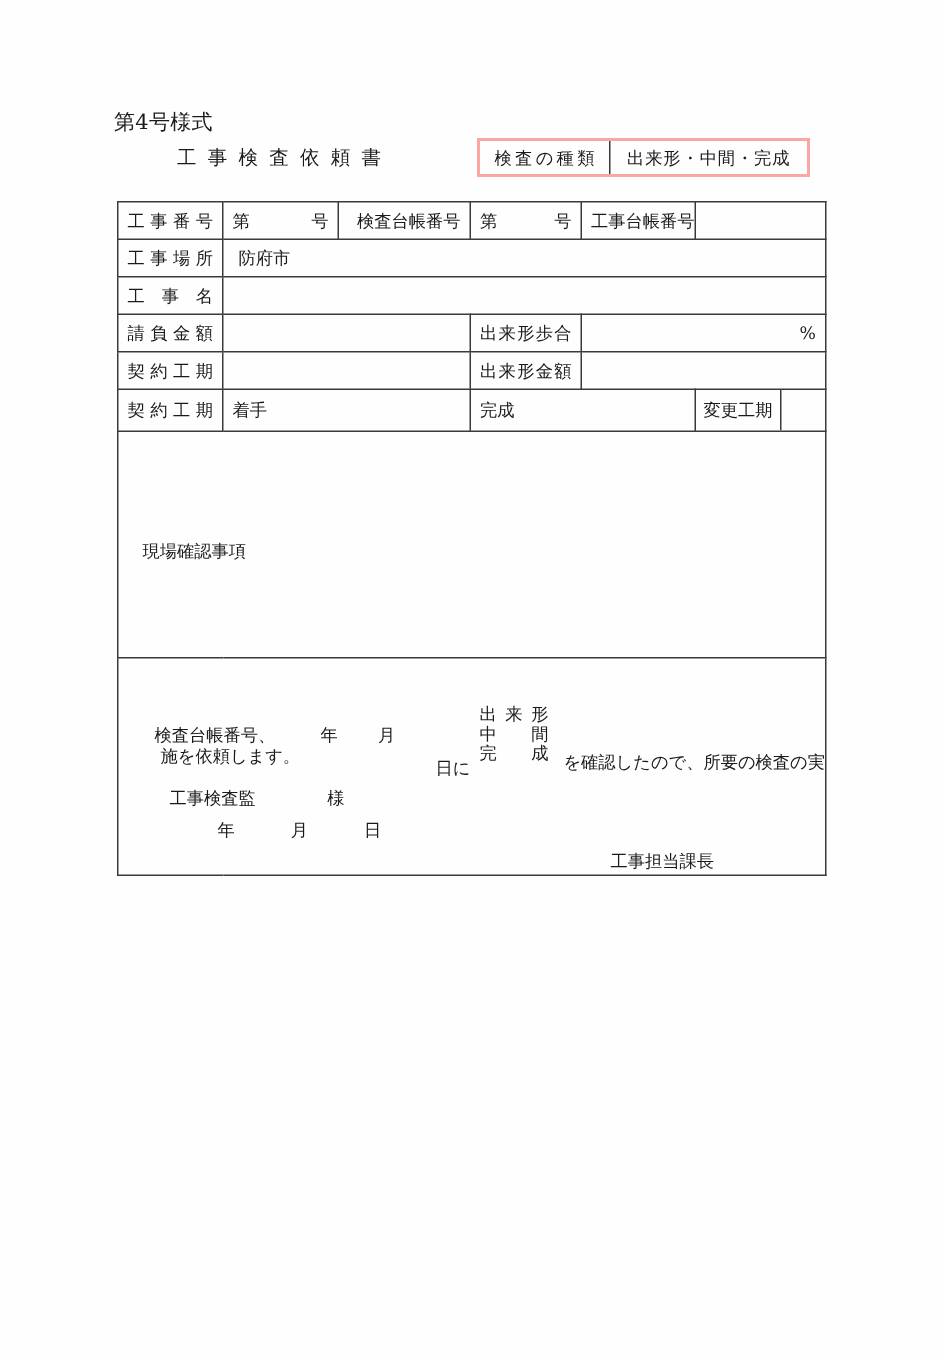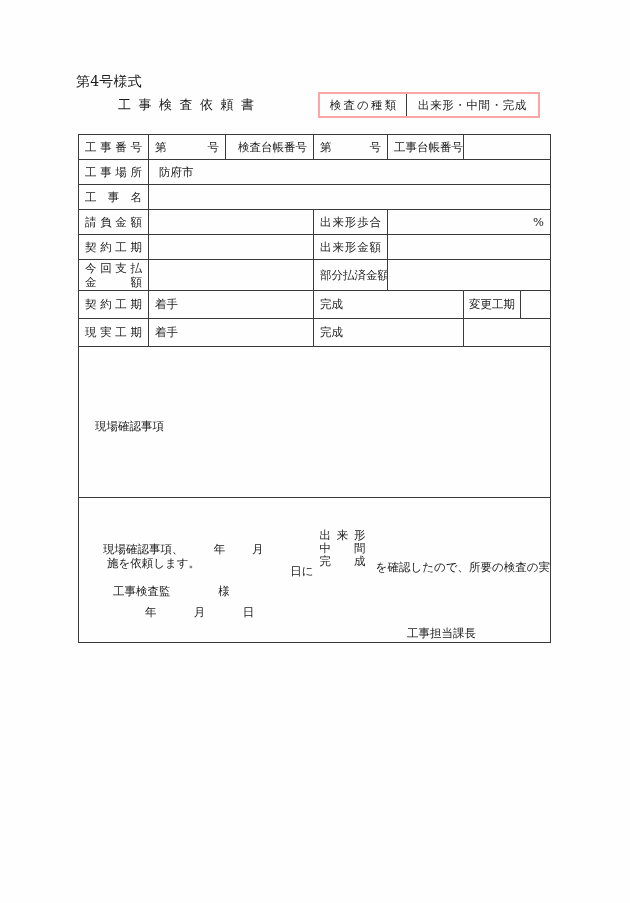--- a/index.html
+++ b/index.html
@@ -280,62 +280,47 @@
       <td colspan="2" class="right-unit">%</td>
     </tr>
 
     <tr>
       <td class="lbl">契約工期</td>
       <td colspan="2"></td>
       <td class="lbl">出来形金額</td>
       <td colspan="2"></td>
     </tr>
 
-    <tr class="row-tall">
-      <td class="lbl-two">
-        <span>今回支払</span>
-        <span>金額</span>
-      </td>
-      <td colspan="2"></td>
-      <td class="lbl">部分払済金額</td>
-      <td colspan="2"></td>
-    </tr>
 
     <tr class="row-kensa">
       <td class="lbl">契約工期</td>
       <td colspan="2">着手</td>
       <td colspan="2">完成</td>
       <td style="padding:0">
         <div style="display:flex;align-items:center;height:100%">
           <span style="border-right:1px solid #3a3a3a;padding:0 5px;height:100%;display:flex;align-items:center;white-space:nowrap">変更工期</span>
           <span style="flex:1;padding-left:6px"></span>
         </div>
       </td>
     </tr>
 
-    <tr class="row-kensa">
-      <td class="lbl">現実工期</td>
-      <td colspan="2">着手</td>
-      <td colspan="2">完成</td>
-      <td></td>
-    </tr>
 
 
     <tr>
       <td colspan="6" class="notes-cell">
         <div class="notes-label">現場確認事項</div>
       </td>
     </tr>
 
     <tr>
       <td colspan="6" class="stmt-cell">
         <div class="stmt-inner">
 
           <div class="stmt-line1">
-            <span class="s-lead">現場確認事項、</span>
+            <span class="s-lead">検査台帳番号、</span>
             <span class="s-gap-a"></span>
             <span>年</span>
             <span class="s-gap-b"></span>
             <span>月</span>
             <span class="s-gap-c"></span>
             <span class="s-ni">日に</span>
 
             <span class="stack">
               <span class="stack-row">
                 <span>出</span>

